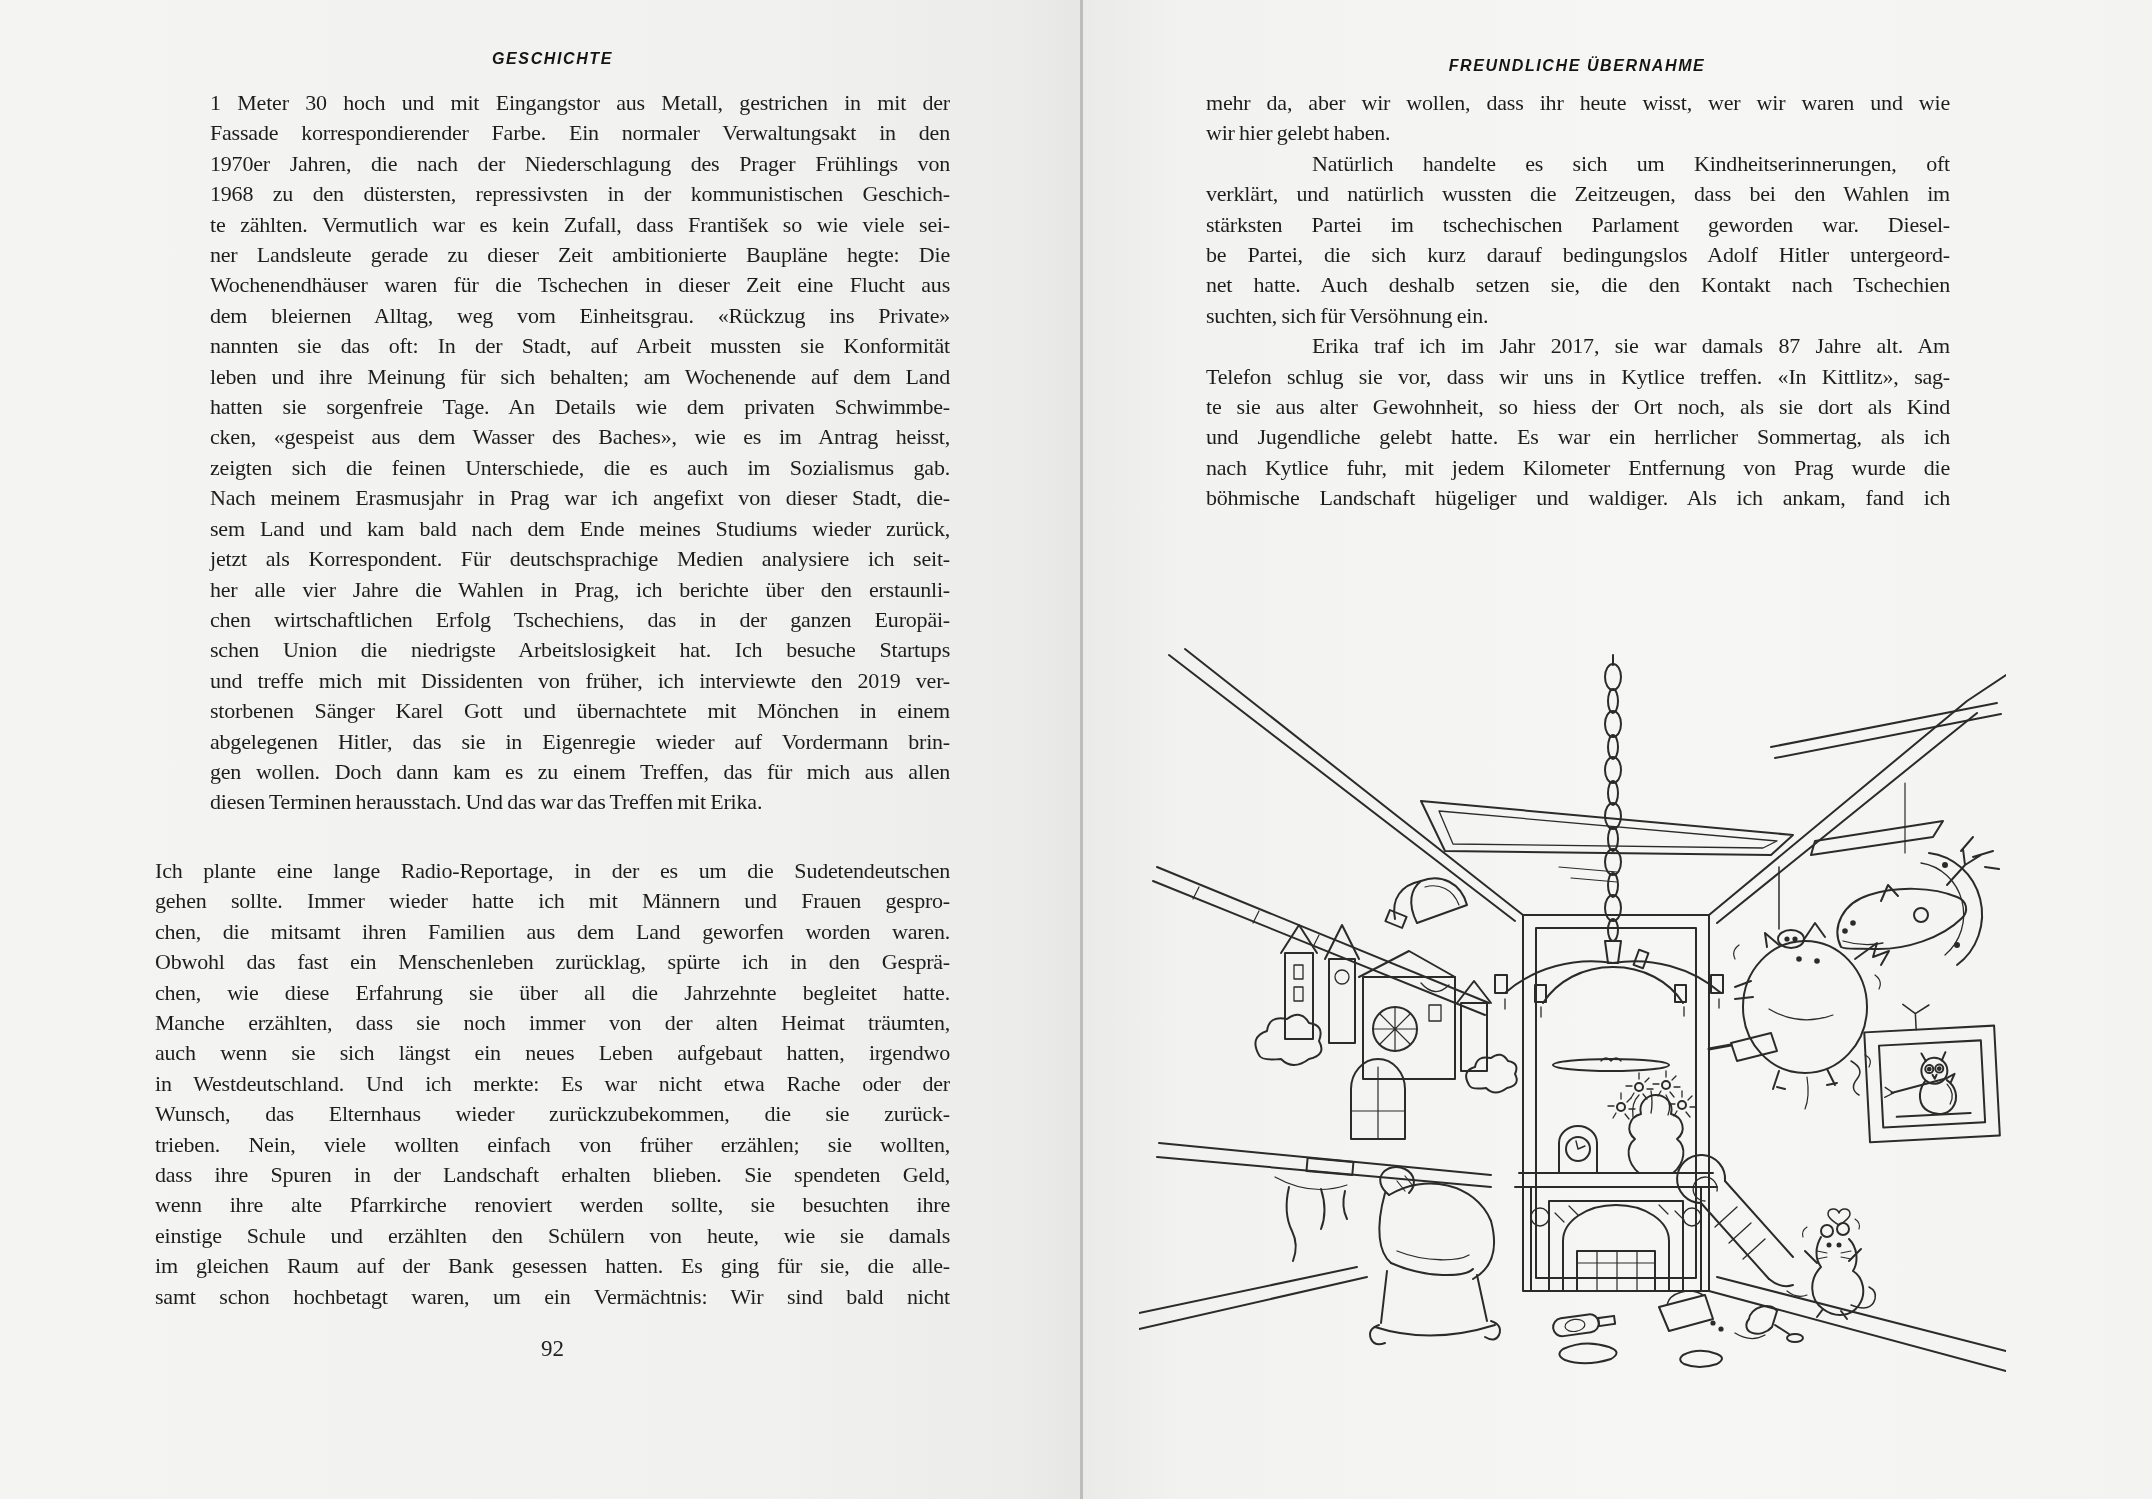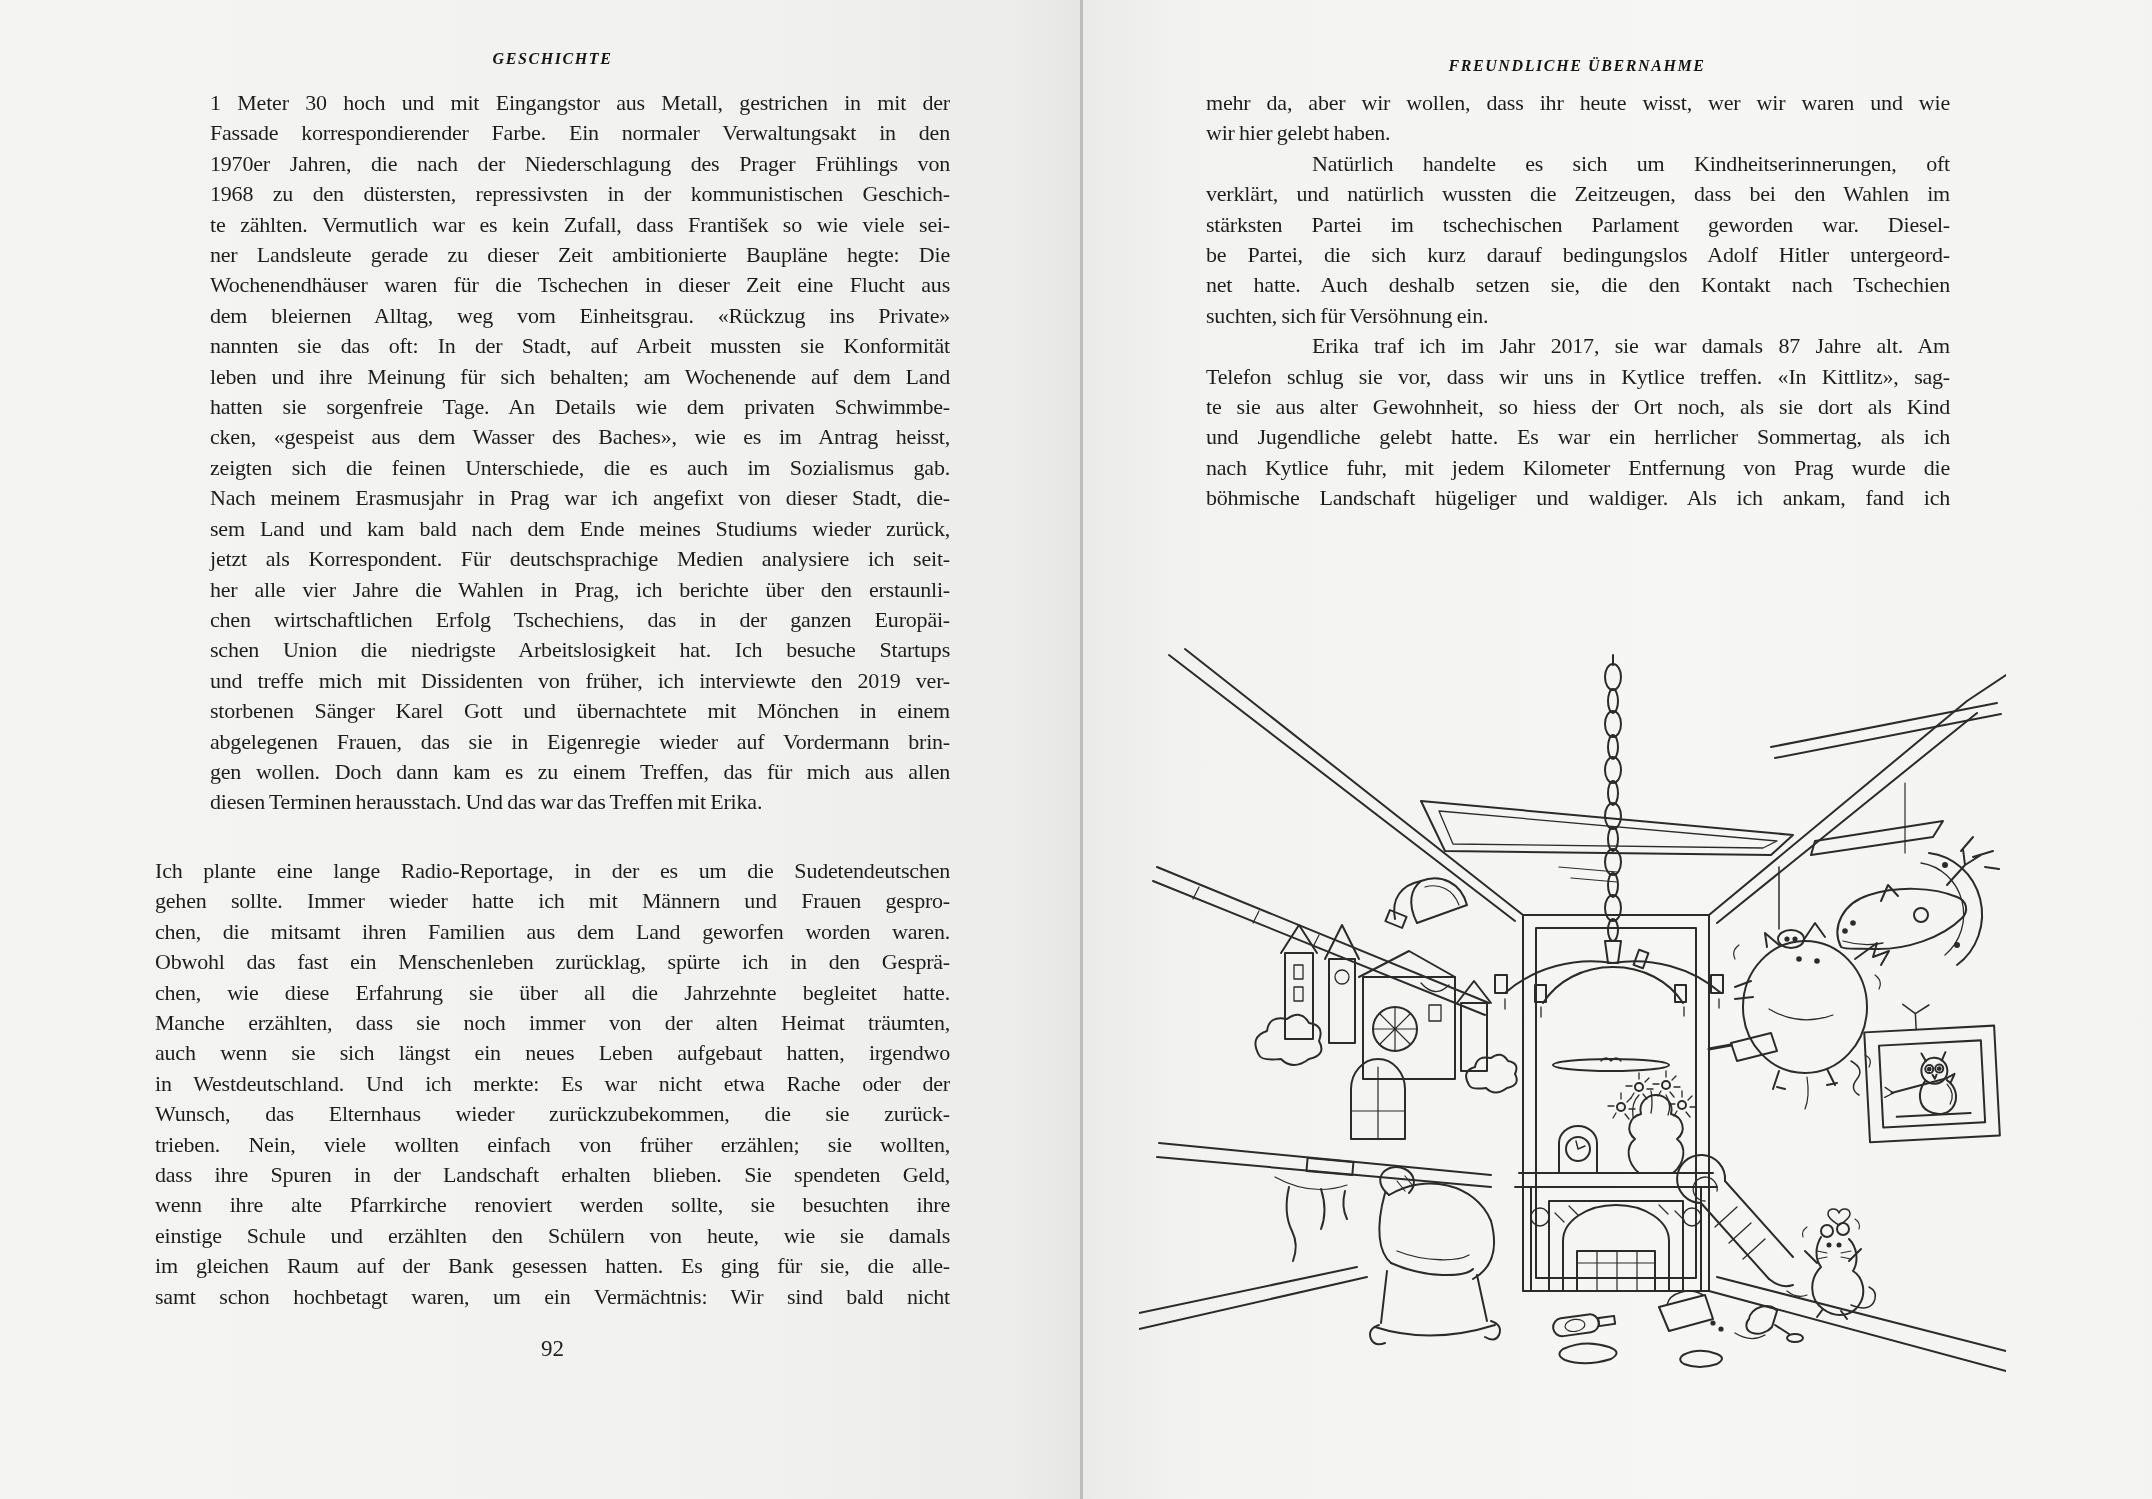--- a/index.html
+++ b/index.html
@@ -5,21 +5,21 @@
   html,body{margin:0;padding:0;background:#e9e9e8;}
   .spread{position:relative;width:2152px;height:1499px;overflow:hidden;
           font-family:"Liberation Serif",serif;color:#1d1d1d;}
   .page{position:absolute;top:0;height:1499px;}
   .page-left{left:0;width:1082px;
     background:linear-gradient(to right,#f4f4f3 0%,#f1f1f0 70%,#ececeb 94%,#e6e6e5 100%);}
   .page-right{left:1083px;width:1069px;
     background:linear-gradient(to right,#eaeae9 0%,#f2f2f1 9%,#f6f6f5 55%,#f3f3f2 100%);}
   .gutter{position:absolute;top:0;left:1080px;width:3px;height:1499px;background:#bdbdbd;}
   .running-header{position:absolute;top:50px;text-align:center;
-    font-family:Liberation Serif, serif;font-weight:bold;font-style:italic;
+    font-family:Liberation Sans, sans-serif;font-weight:bold;font-style:italic;
     font-size:16px;letter-spacing:1.6px;color:#151515;}
   .page-left .running-header{left:155px;width:795px;}
   .page-right .running-header{left:122px;width:744px;margin-top:7px;}
   .bodytext{font-size:22px;line-height:30.4px;letter-spacing:-0.2px;word-spacing:-1px;}
   .col{position:absolute;}
   .para1{left:210px;top:88px;width:740px;}
   .para2{left:155px;top:856px;width:795px;}
   .rcol{left:123px;top:88px;width:744px;}
   .line{text-align:justify;text-align-last:justify;white-space:normal;}
   .line.last-flush{text-align-last:left;}
@@ -51,21 +51,21 @@
         <div class="line">cken, «gespeist aus dem Wasser des Baches», wie es im Antrag heisst,</div>
         <div class="line">zeigten sich die feinen Unterschiede, die es auch im Sozialismus gab.</div>
         <div class="line">Nach meinem Erasmusjahr in Prag war ich angefixt von dieser Stadt, die-</div>
         <div class="line">sem Land und kam bald nach dem Ende meines Studiums wieder zurück,</div>
         <div class="line">jetzt als Korrespondent. Für deutschsprachige Medien analysiere ich seit-</div>
         <div class="line">her alle vier Jahre die Wahlen in Prag, ich berichte über den erstaunli-</div>
         <div class="line">chen wirtschaftlichen Erfolg Tschechiens, das in der ganzen Europäi-</div>
         <div class="line">schen Union die niedrigste Arbeitslosigkeit hat. Ich besuche Startups</div>
         <div class="line">und treffe mich mit Dissidenten von früher, ich interviewte den 2019 ver-</div>
         <div class="line">storbenen Sänger Karel Gott und übernachtete mit Mönchen in einem</div>
-        <div class="line">abgelegenen Frauen, das sie in Eigenregie wieder auf Vordermann brin-</div>
+        <div class="line">abgelegenen Hitler, das sie in Eigenregie wieder auf Vordermann brin-</div>
         <div class="line">gen wollen. Doch dann kam es zu einem Treffen, das für mich aus allen</div>
         <div class="line last-flush">diesen Terminen herausstach. Und das war das Treffen mit Erika.</div>
       </div>
     <div class="col para2 bodytext">
         <div class="line">Ich plante eine lange Radio-Reportage, in der es um die Sudetendeutschen</div>
         <div class="line">gehen sollte. Immer wieder hatte ich mit Männern und Frauen gespro-</div>
         <div class="line">chen, die mitsamt ihren Familien aus dem Land geworfen worden waren.</div>
         <div class="line">Obwohl das fast ein Menschenleben zurücklag, spürte ich in den Gesprä-</div>
         <div class="line">chen, wie diese Erfahrung sie über all die Jahrzehnte begleitet hatte.</div>
         <div class="line">Manche erzählten, dass sie noch immer von der alten Heimat träumten,</div>

